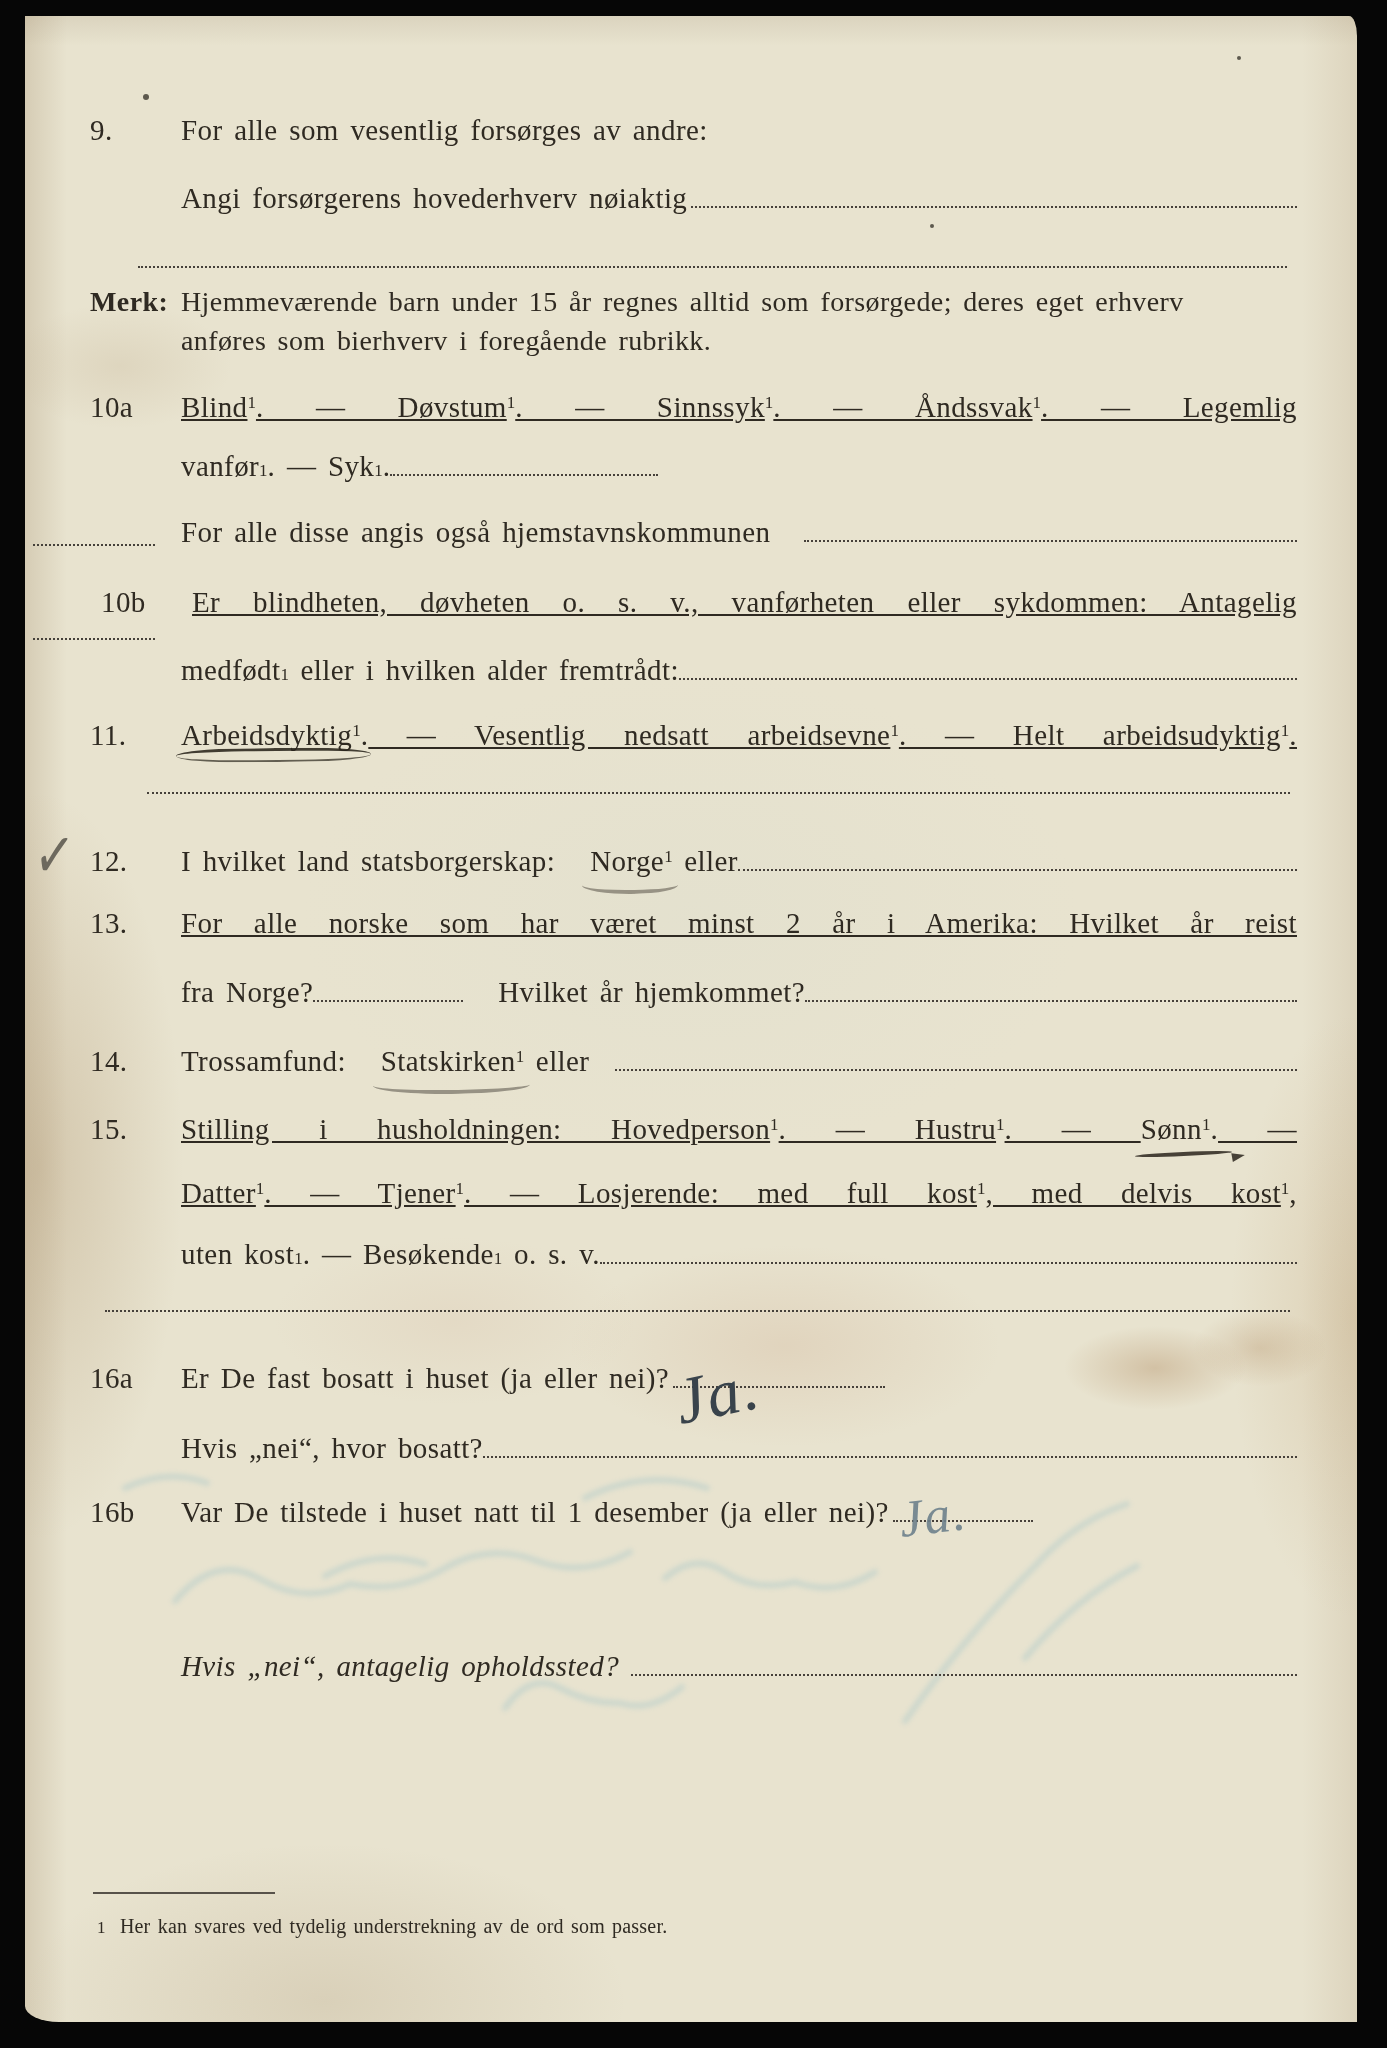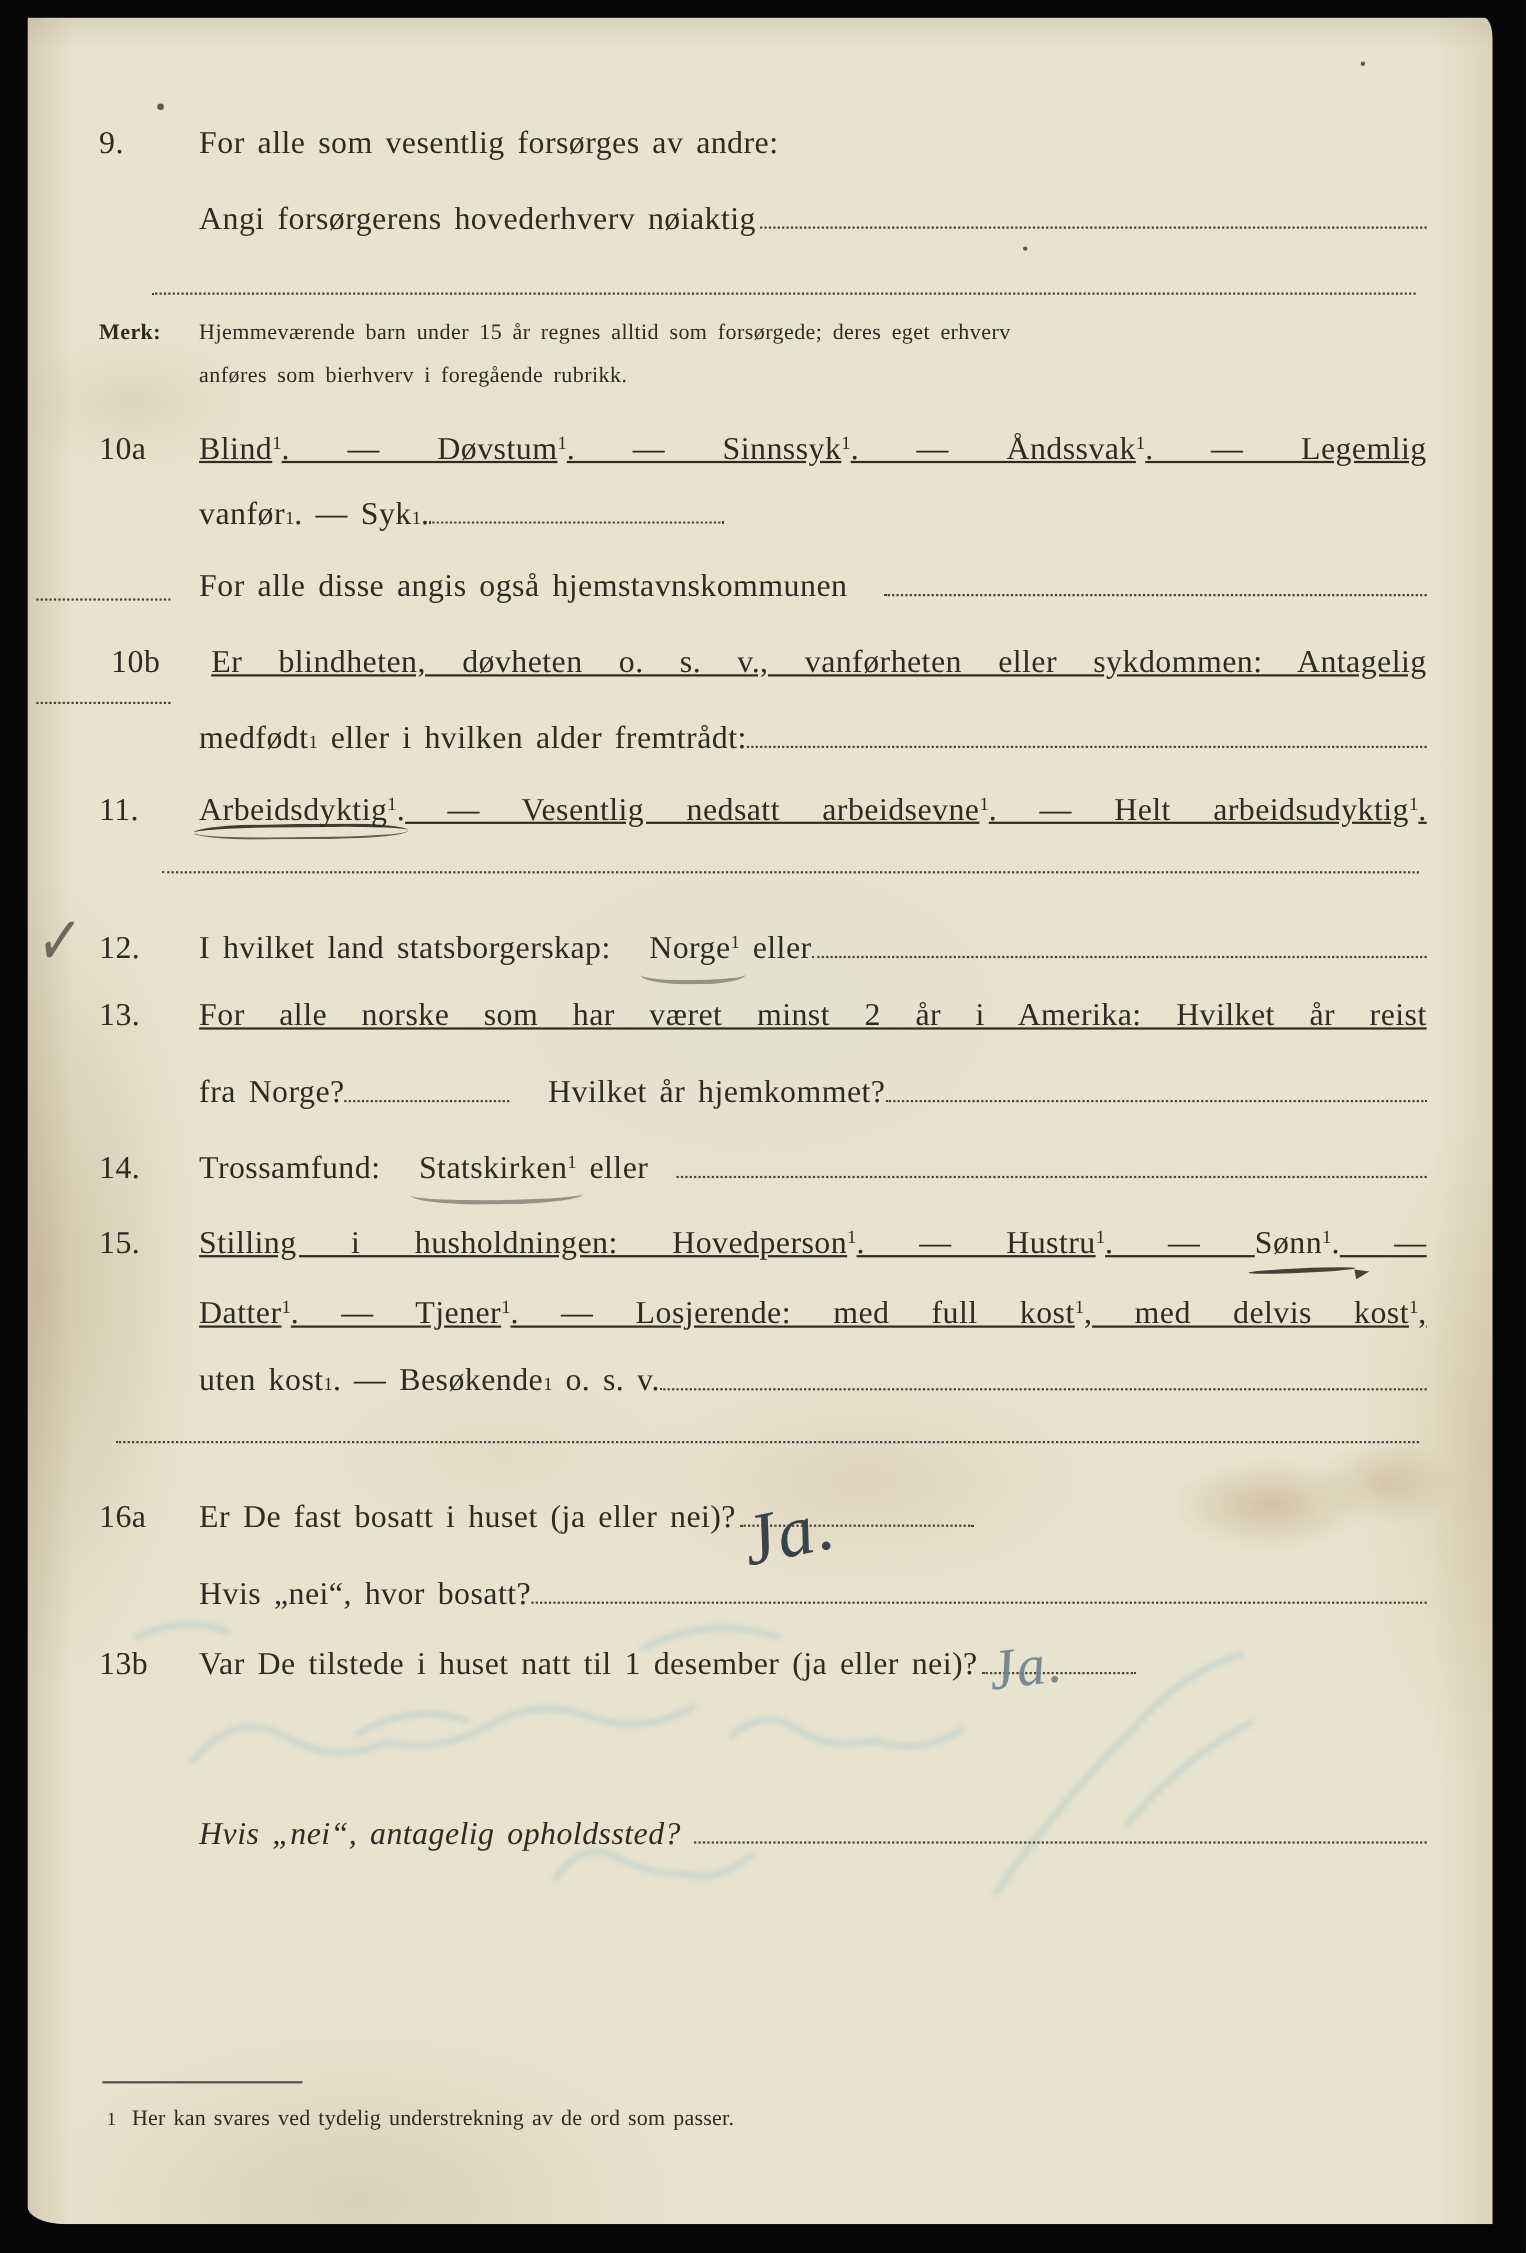--- a/index.html
+++ b/index.html
@@ -44,21 +44,21 @@
      border-radius:50%/70%;transform:rotate(-.6deg);}
   .hand-u.pencil::after{content:'';position:absolute;left:-8px;right:-6px;bottom:-14px;height:14px;
      border-bottom:4px solid var(--pencil,#8a8578);border-radius:0 0 55% 65%;transform:rotate(-1deg);opacity:.85;}
   .hand-u.arrow::after{content:'';position:absolute;left:-6px;right:-14px;bottom:-8px;height:4px;
      background:rgba(42,37,28,.85);border-radius:60%;transform:rotate(-2.5deg);}
   .hand-u.arrow::before{content:'';position:absolute;right:-27px;bottom:-13px;
      border-left:13px solid rgba(42,37,28,.85);border-top:4px solid transparent;
      border-bottom:5px solid transparent;transform:rotate(-10deg);}
   .rule{position:absolute;border-top:2.5px dotted #45403a;}
   .rule.solid{border-top:2px solid #57524a;}
-  .row.small{font-size:20px;line-height:28px;}
+  .row.small{font-size:28px;line-height:28px;}
   .row.small .num{font-weight:bold;}
   .row.foot{font-size:20px;letter-spacing:.2px;word-spacing:2px;}
   .check{position:absolute;left:10px;top:812px;font-size:46px;color:#6d695e;
          transform:rotate(6deg) scaleY(1.4);transform-origin:center;}
   .bleed{position:absolute;left:0;top:0;pointer-events:none;}
   .speck{position:absolute;width:6px;height:6px;border-radius:50%;background:#3a362d;opacity:.8;}
 </style>
 </head>
 <body style="--paper: #e8e3cf; --ink: #2f2a22; --pencil: #8a8578; --hwdark: #39434b; --hwlight: #6d818c; --bleed: #85b8c6;">
 
@@ -217,21 +217,21 @@
         </div>
       </div>
       <div class="row" style="top: 1412px;">
         <span class="num"></span>
         <div class="content">
           <span class="tx">Hvis „nei“, hvor bosatt?</span>
           <span class="dots"></span>
         </div>
       </div>
       <div class="row" style="top: 1476px;">
-        <span class="num">13b</span>
+        <span class="num">16b</span>
         <div class="content">
           <span class="tx">Var De tilstede i huset natt til 1 desember (ja eller nei)?</span>
           <span class="ansline" style="width: 140px;">
             <span class="hw light">Ja.</span>
           </span>
         </div>
       </div>
       <div class="row" style="top: 1630px; font-style: italic;">
         <span class="num"></span>
         <div class="content">

